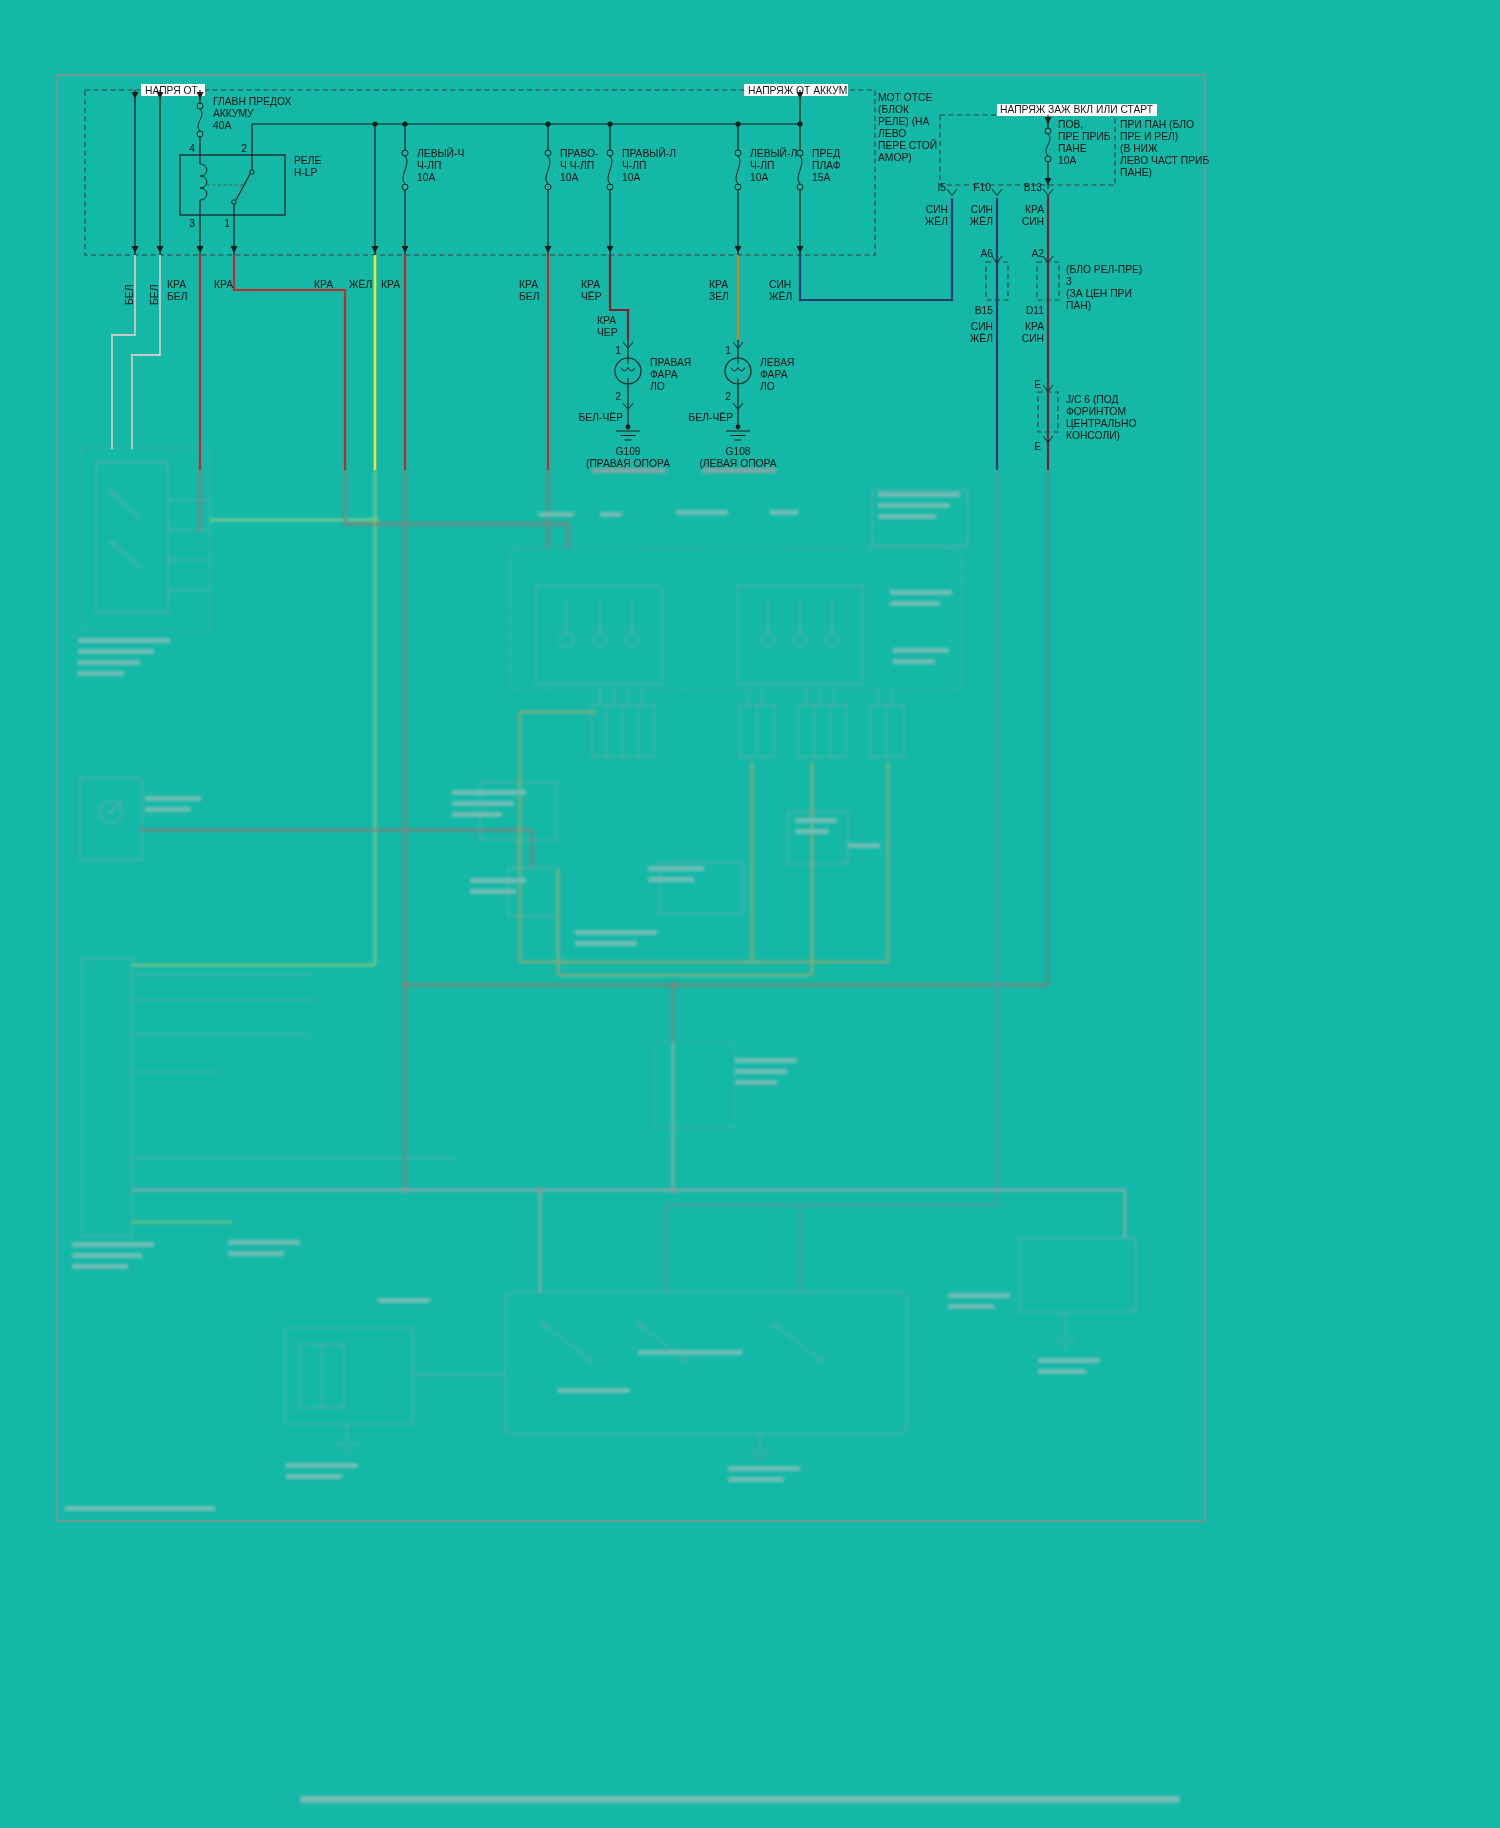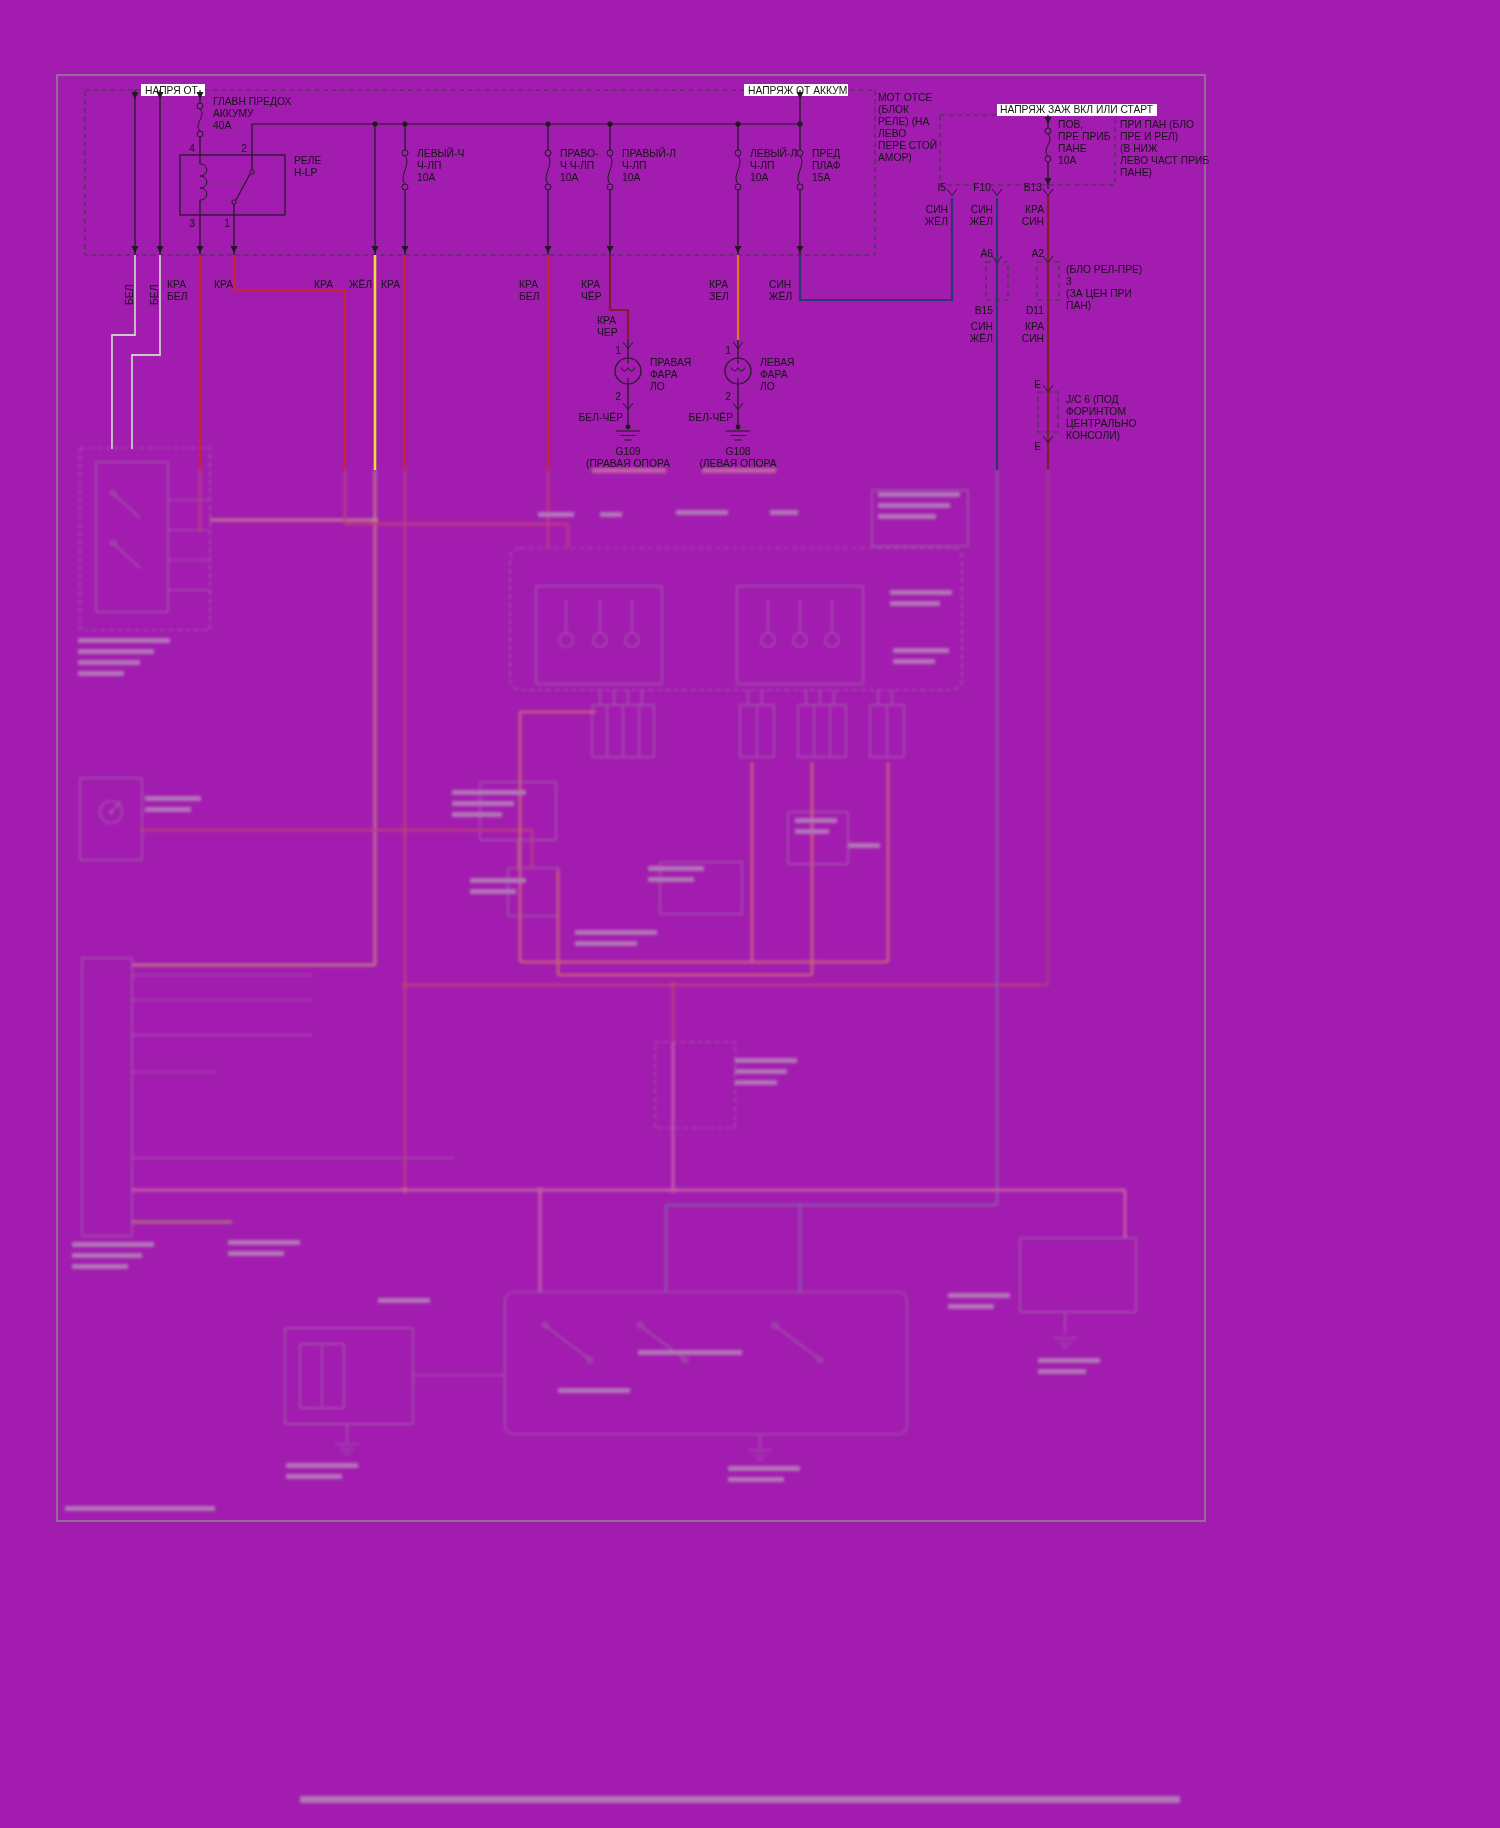--- a/index.html
+++ b/index.html
@@ -1,16 +1,16 @@
 <!DOCTYPE html>
 <html><head>
 <meta charset="utf-8">
 <style>
   html,body{margin:0;padding:0;background:#ffffff}
-  .page{position:relative;width:1500px;height:1828px;background:#a21caf;font-family:"Liberation Sans",sans-serif;overflow:hidden}
+  .page{position:relative;width:1500px;height:1828px;background:#14b8a6;font-family:"Liberation Sans",sans-serif;overflow:hidden}
   svg{position:absolute;left:0;top:0}
   .lbl{font-family:"Liberation Sans",sans-serif;font-size:10.3px;fill:#151515}
   .end{text-anchor:end}.mid{text-anchor:middle}
   .ln{stroke:#1c1c1c;stroke-width:1.2;fill:none}
   .thin{stroke-width:1}
   .dash{stroke:#3c3c3c;stroke-width:1.1;fill:none;stroke-dasharray:5 3.5}
   .dashthin{stroke:#555;stroke-width:.9;fill:none;stroke-dasharray:3 2.5}
   .border{stroke:#8d8d8d;stroke-width:1.4;fill:none}
   .dot{fill:#1c1c1c;stroke:none}
   .plate{fill:#ffffff;stroke:none}

